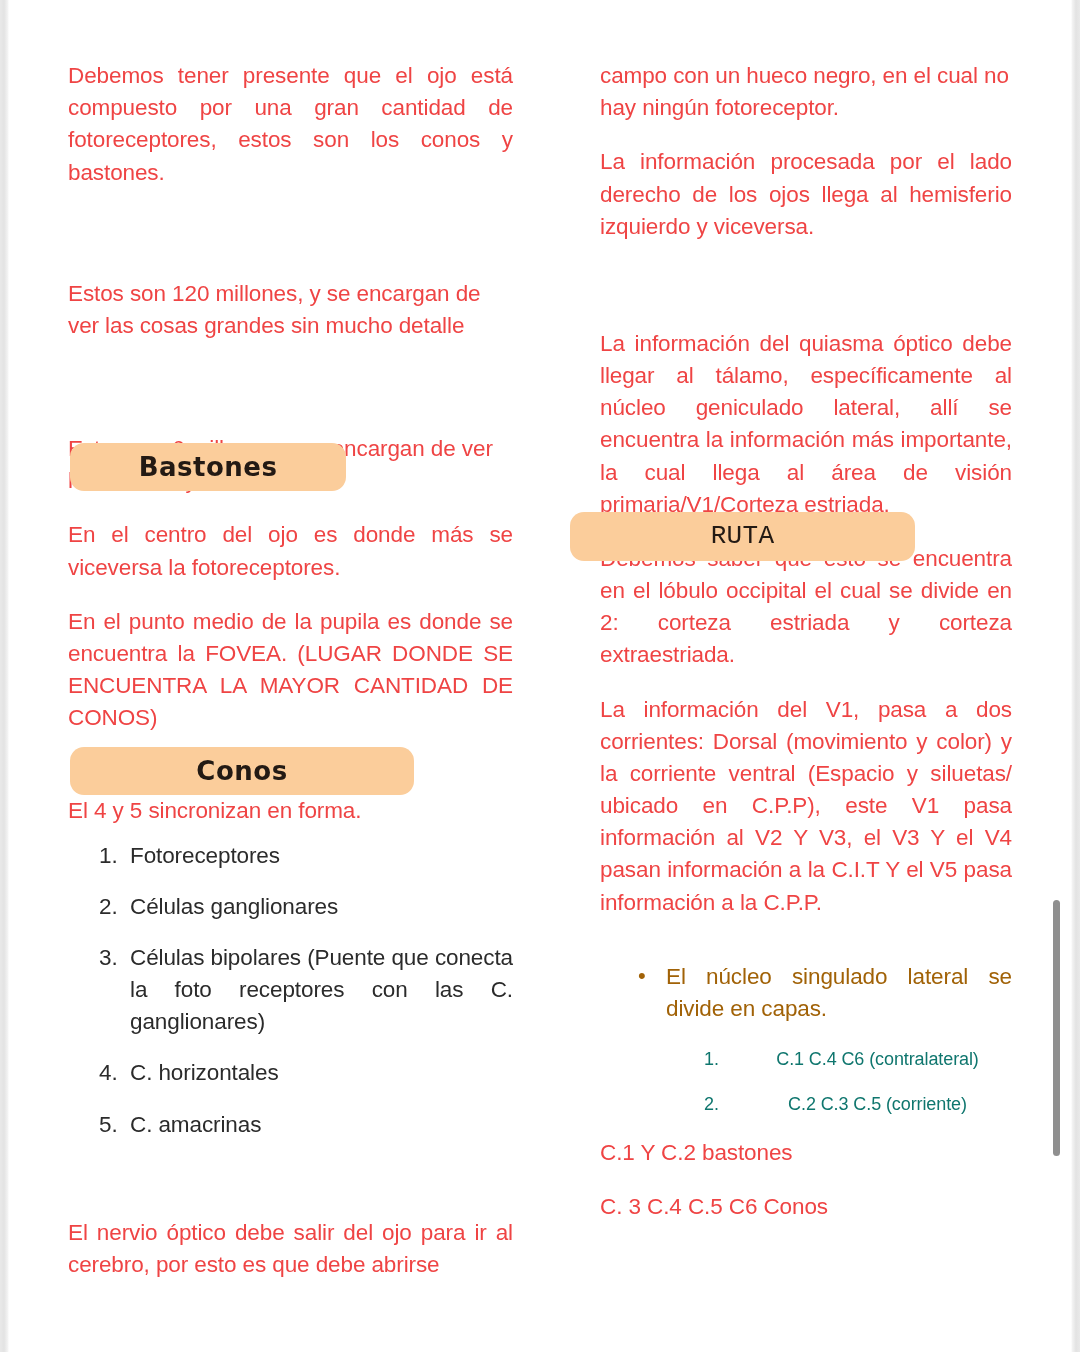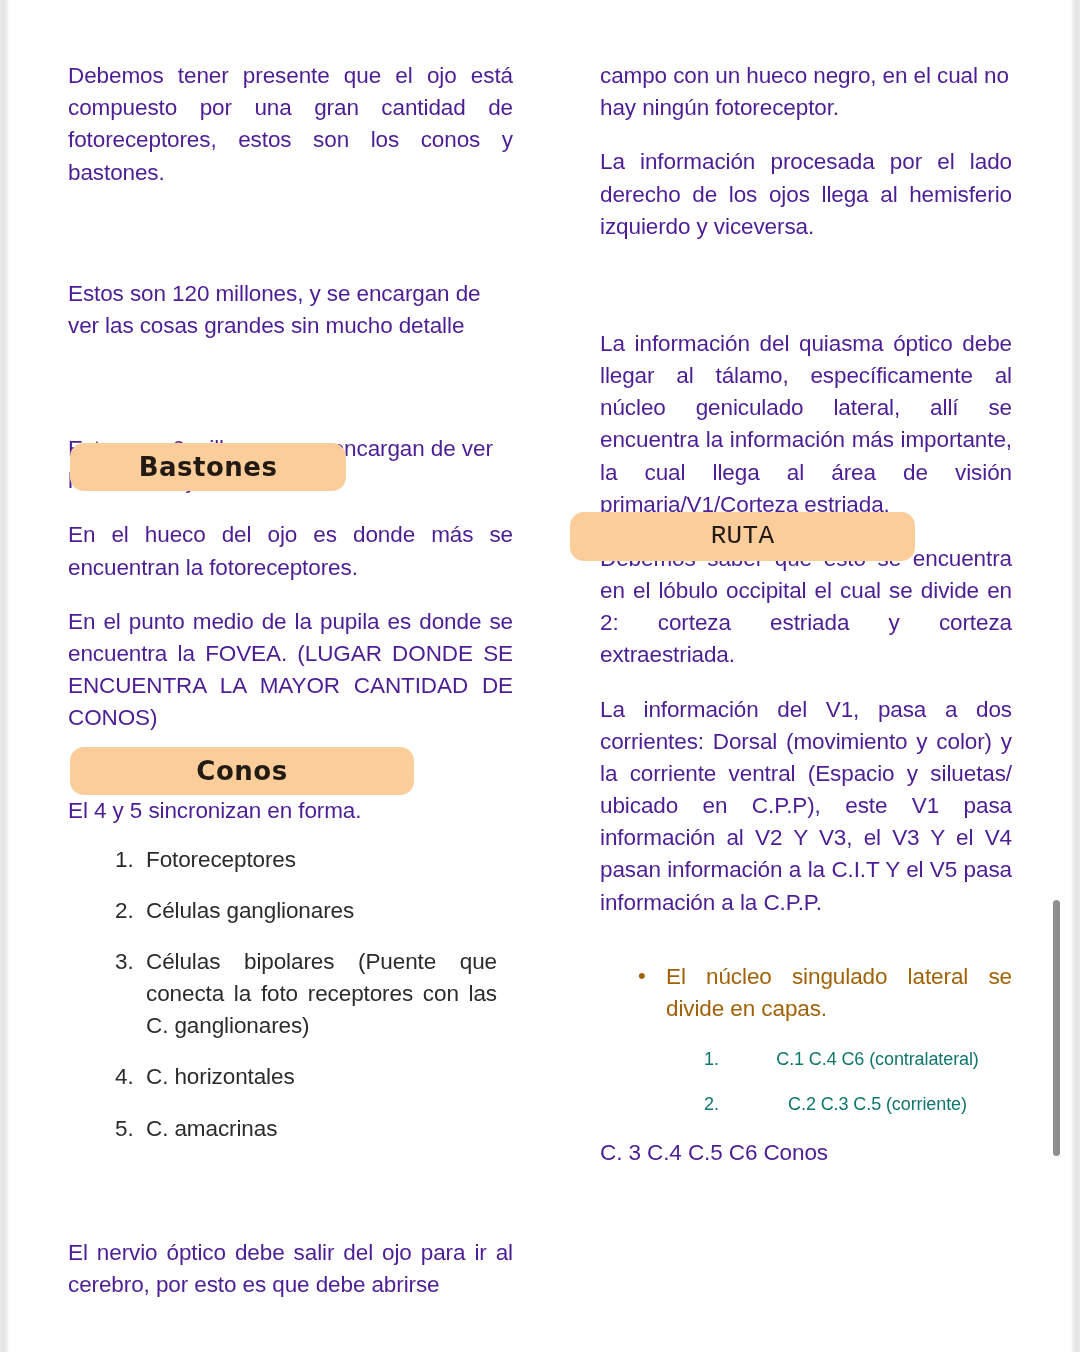--- a/index.html
+++ b/index.html
@@ -66,21 +66,21 @@
     position: absolute;
     top: 0;
   }
   .col-left  { left: 68px;  width: 445px; }
   .col-right { left: 600px; width: 412px; }
 
   p.para {
     margin: 0 0 22px 0;
     font-size: 22.5px;
     line-height: 1.43;
-    color: #4c1d95;
+    color: #ef4444;
     text-align: justify;
     text-justify: inter-word;
     letter-spacing: -0.1px;
   }
   p.para.nojust { text-align: left; }
   p.para.last-of-block { margin-bottom: 0; }
 
   
   .hl-box {
     background: #fbcd9b;
@@ -122,21 +122,21 @@
     width: 345px;
     height: 49px;
     line-height: 49px;
     font-size: 26px;
     font-family: Liberation Mono, monospace;
     letter-spacing: 0.3px;
   }
 
   
   ol.num-list {
-    margin: 16px;
+    margin: 0;
     padding: 0;
     list-style: none;
     counter-reset: numitem;
   }
   ol.num-list > li {
     position: relative;
     counter-increment: numitem;
     font-size: 22.5px;
     line-height: 1.43;
     color: #2b2b2b;
@@ -236,21 +236,21 @@
       <p class="para nojust" style="margin-top:-47px;">Estos son 120 millones, y se encargan de ver las cosas grandes sin mucho detalle</p>
 
       <div style="position:relative; height:110px;">
         <div class="hl-box hl-conos">
           <span class="hl-label">Conos</span>
         </div>
       </div>
 
       <p class="para nojust" style="margin-top:-41px;">Estos son 6 millones, y se encargan de ver los detalles y los colores</p>
 
-      <p class="para">En el hueco del ojo es donde más se encuentran la fotoreceptores.</p>
+      <p class="para">En el centro del ojo es donde más se viceversa la fotoreceptores.</p>
 
       <p class="para">En el punto medio de la pupila es donde se encuentra la FOVEA. (LUGAR DONDE SE ENCUENTRA LA MAYOR CANTIDAD DE CONOS)</p>
 
       <div style="position:relative; height:72px;">
         
       </div>
 
       <p class="para nojust" style="margin-top:-33px; margin-bottom:12px;">El 4 y 5 sincronizan en forma.</p>
 
       <ol class="num-list">
@@ -291,19 +291,20 @@
 
       <ul class="bullet-list">
         <li>El núcleo singulado lateral se divide en capas.</li>
       </ul>
 
       <ol class="sub-list">
         <li>C.1 C.4 C6 (contralateral)</li>
         <li>C.2 C.3 C.5 (corriente)</li>
       </ol>
 
+      <p class="para nojust" style="margin-top:8px;">C.1 Y C.2 bastones</p>
 
       <p class="para nojust last-of-block">C. 3 C.4 C.5 C6 Conos</p>
 
     </div>
 
   </div>
 </div>
 
 </body></html>

